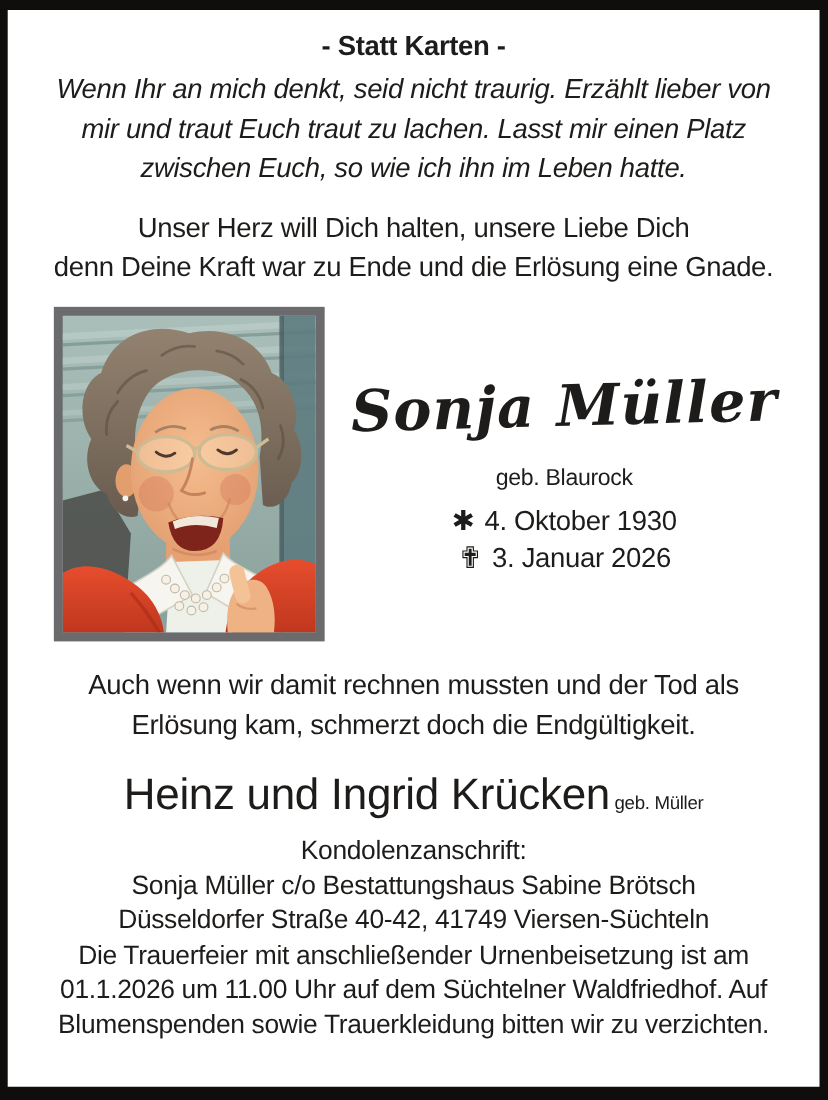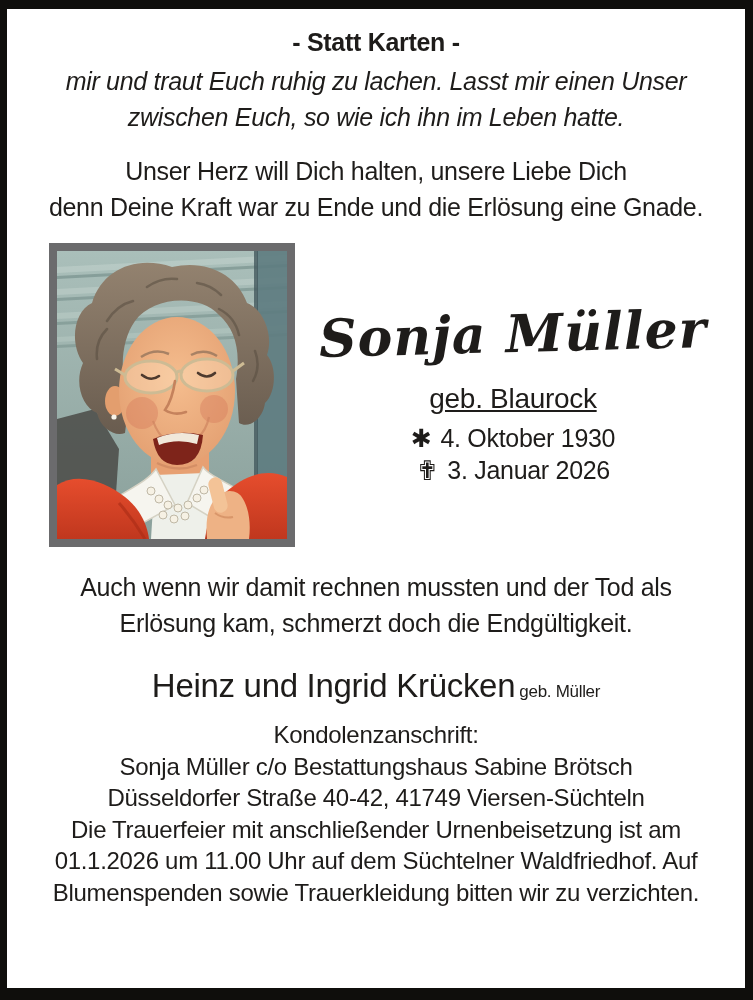--- a/index.html
+++ b/index.html
@@ -18,40 +18,41 @@
   .gap-sm{margin-top:18px;}
   .middle{display:flex;align-items:center;margin-top:14px;padding-left:42px;padding-right:20px;height:312px;}
   .photo-frame{flex:none;width:246px;height:304px;box-sizing:border-box;border:8px solid #6b6b6d;background:#93a8a5;}
   .photo-frame svg{display:block;}
   .id-col{flex:1;text-align:center;padding-left:6px;}
   .name{
     font-family:"DejaVu Serif",serif;font-style:italic;font-weight:700;
     font-size:52px;line-height:60px;letter-spacing:1px;transform:rotate(-1.5deg);
     margin-bottom:20px;
   }
-  .maiden{font-size:28px;line-height:30px;margin-bottom:8px;text-decoration:underline;}
+  .maiden{font-size:21px;line-height:30px;margin-bottom:8px;}
   .date-line{font-size:25px;line-height:32px;margin-top:0;}
   .sym{display:inline-block;margin-right:9px;}
   .sym.cross{font-size:27px;position:relative;top:1px;}
   .mourners{text-align:center;margin-top:24px;line-height:42px;}
-  .mourners-names{font-size:33px;}
+  .mourners-names{font-size:40px;}
   .mourners-suffix{font-size:17px;}
   .info{margin-top:6px;font-size:24px;line-height:31.5px;text-align:center;}
   .info .line{white-space:nowrap;}
 </style>
 </head>
 <body>
 
 <div class="page">
   <div class="sheet">
 
     <div class="header">- Statt Karten -</div>
 
     <div class="quote italic">
-        <div class="line">mir und traut Euch ruhig zu lachen. Lasst mir einen Unser</div>
+        <div class="line">Wenn Ihr an mich denkt, seid nicht traurig. Erzählt lieber von</div>
+        <div class="line">mir und traut Euch traut zu lachen. Lasst mir einen Platz</div>
         <div class="line">zwischen Euch, so wie ich ihn im Leben hatte.</div>
       </div>
 
     <div class="quote gap-sm">
         <div class="line">Unser Herz will Dich halten, unsere Liebe Dich</div>
         <div class="line">denn Deine Kraft war zu Ende und die Erlösung eine Gnade.</div>
       </div>
 
     <div class="middle">
 

